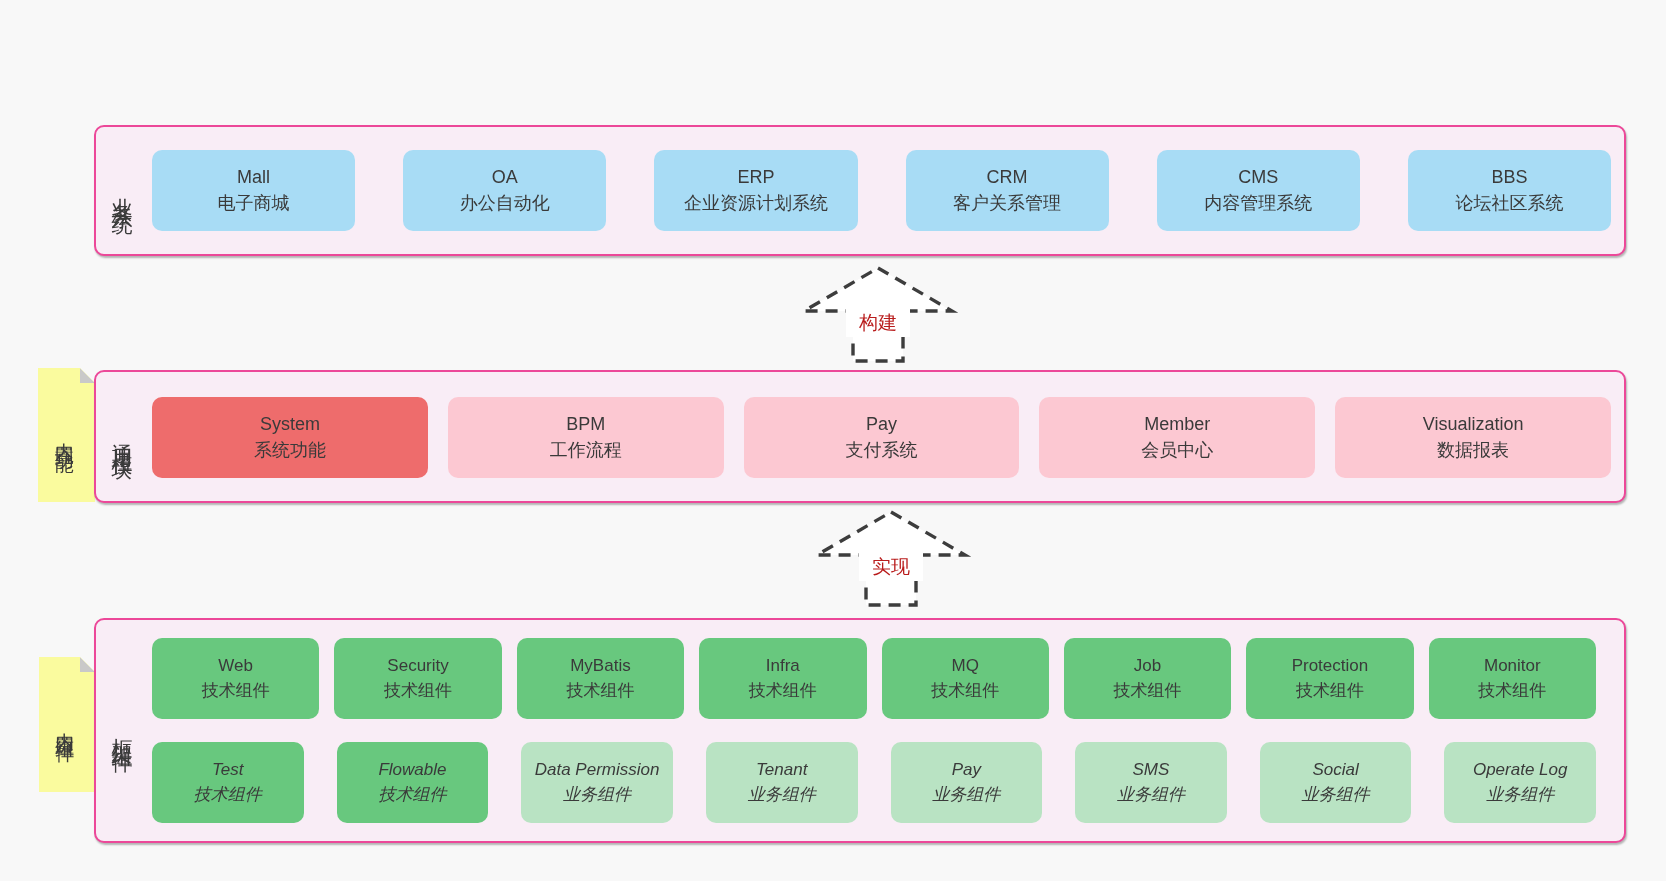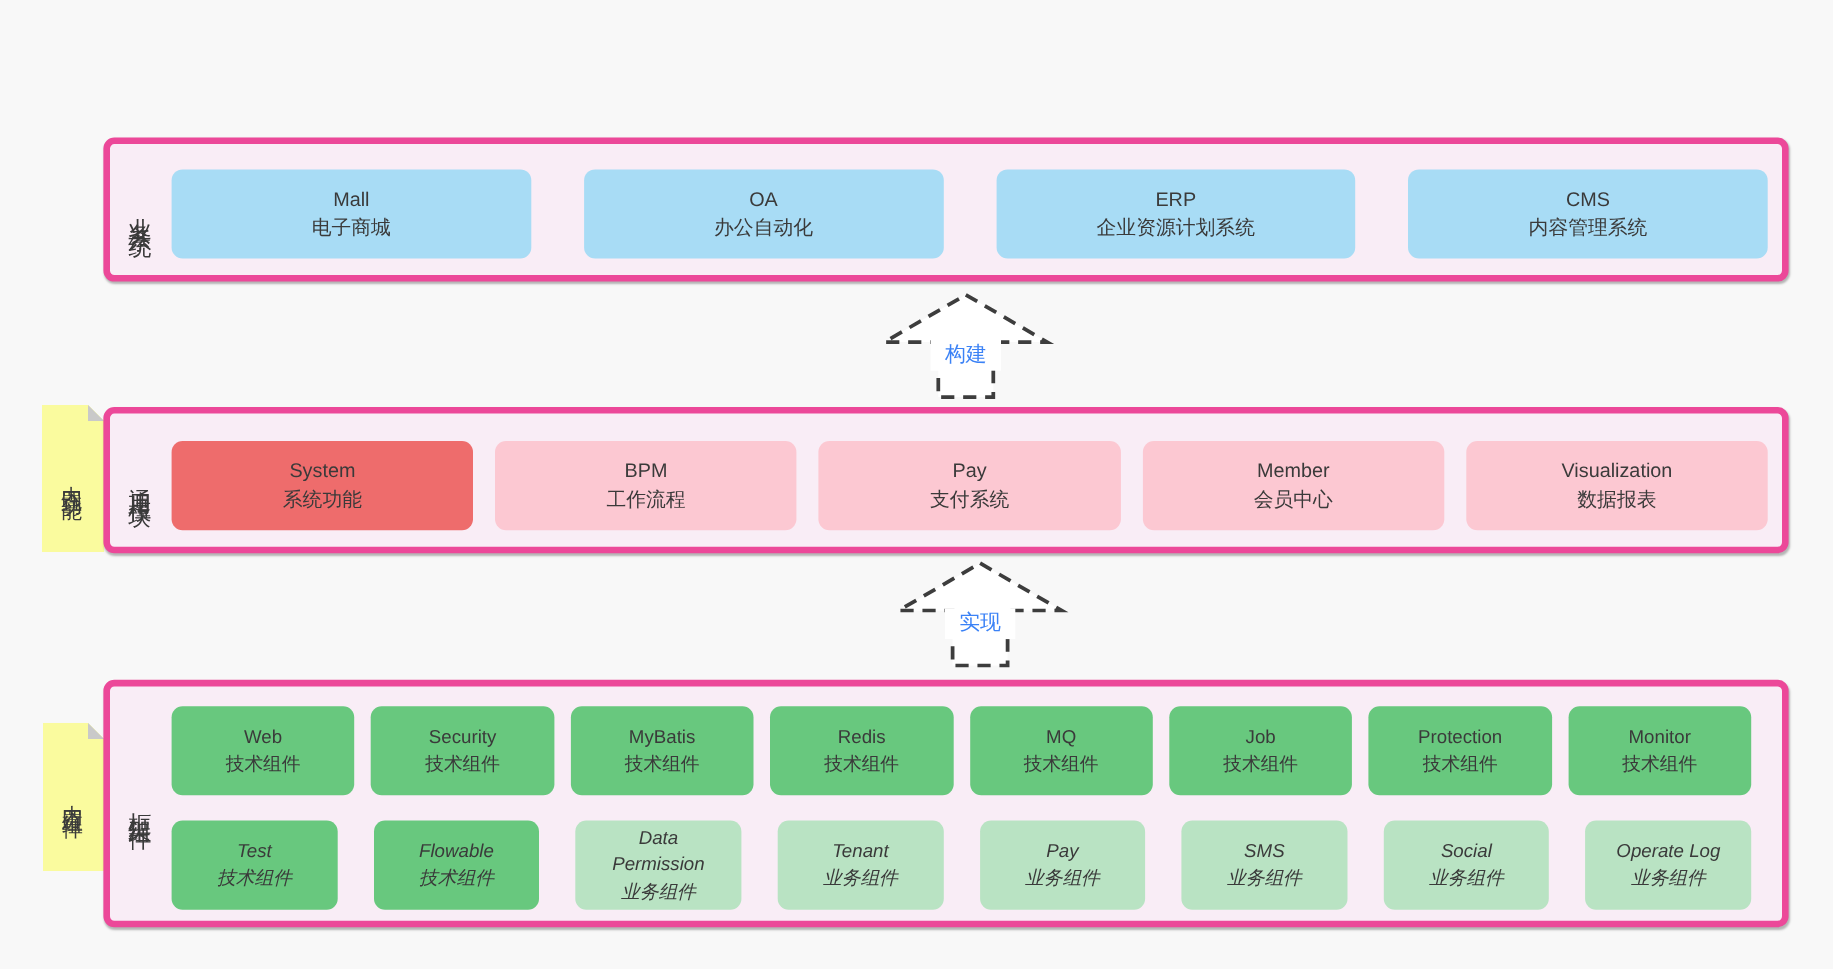--- a/index.html
+++ b/index.html
@@ -3,21 +3,21 @@
 <meta charset="utf-8">
 <style>
   * { margin:0; padding:0; box-sizing:border-box; }
   html,body { background:#f8f8f8; }
   body { font-family:"Liberation Sans","DejaVu Sans",sans-serif; color:#3a3a3a; }
   .canvas { position:relative; width:1666px; height:881px; background:#f8f8f8; overflow:hidden; }
 
   
   .layer {
     position:absolute; left:94px; width:1532px;
-    background:#f9edf6; border:6px solid #ec4899; border-radius:10px;
+    background:#f9edf6; border:2px solid #ec4899; border-radius:10px;
     box-shadow:1px 2px 2px rgba(0,0,0,.28);
     z-index:1;
   }
   #layer1 { top:125px; height:131px; }
   #layer2 { top:370px; height:133px; }
   #layer3 { top:618px; height:225px; }
 
   .layer-label {
     position:absolute; left:12px; top:50%; transform:translateY(-50%);
     writing-mode:vertical-rl; text-orientation:upright;
@@ -61,21 +61,21 @@
   }
 
   
   .arrow-svg { position:absolute; overflow:visible; z-index:1; }
   #arrow1 { left:800px; top:264px; }
   #arrow2 { left:813px; top:508px; }
   .arrow-shape { fill:#ffffff; stroke:#3d3d3d; stroke-width:3.4; stroke-dasharray:12 8; stroke-linejoin:miter; }
   .arrow-label {
     position:absolute; z-index:2; background:#ffffff;
     width:64px; height:28px; line-height:28px; text-align:center;
-    font-size:19px; color:#3b82f6;
+    font-size:19px; color:#b91c1c;
   }
   #arrow1-label { left:846px; top:309px; }
   #arrow2-label { left:859px; top:553px; }
 </style>
 </head>
 <body>
 
 <div class="canvas">
 
   <div class="note" id="note2">
@@ -96,22 +96,30 @@
       </div>
       <div class="box blue">
         <div>OA</div>
         <div>办公自动化</div>
       </div>
       <div class="box blue">
         <div>ERP</div>
         <div>企业资源计划系统</div>
       </div>
       <div class="box blue">
+        <div>CRM</div>
+        <div>客户关系管理</div>
+      </div>
+      <div class="box blue">
         <div>CMS</div>
         <div>内容管理系统</div>
+      </div>
+      <div class="box blue">
+        <div>BBS</div>
+        <div>论坛社区系统</div>
       </div>
     </div>
   </div>
 
   <svg class="arrow-svg" id="arrow1" width="156" height="101">
     <polygon class="arrow-shape" points="78,4 152,47 103,47 103,97 53,97 53,47 4,47"></polygon>
   </svg>
   <div class="arrow-label" id="arrow1-label">构建</div>
 
   <div class="layer" id="layer2">
@@ -154,21 +162,21 @@
       </div>
       <div class="box green">
         <div>Security</div>
         <div>技术组件</div>
       </div>
       <div class="box green">
         <div>MyBatis</div>
         <div>技术组件</div>
       </div>
       <div class="box green">
-        <div>Redis</div>
+        <div>Infra</div>
         <div>技术组件</div>
       </div>
       <div class="box green">
         <div>MQ</div>
         <div>技术组件</div>
       </div>
       <div class="box green">
         <div>Job</div>
         <div>技术组件</div>
       </div>

